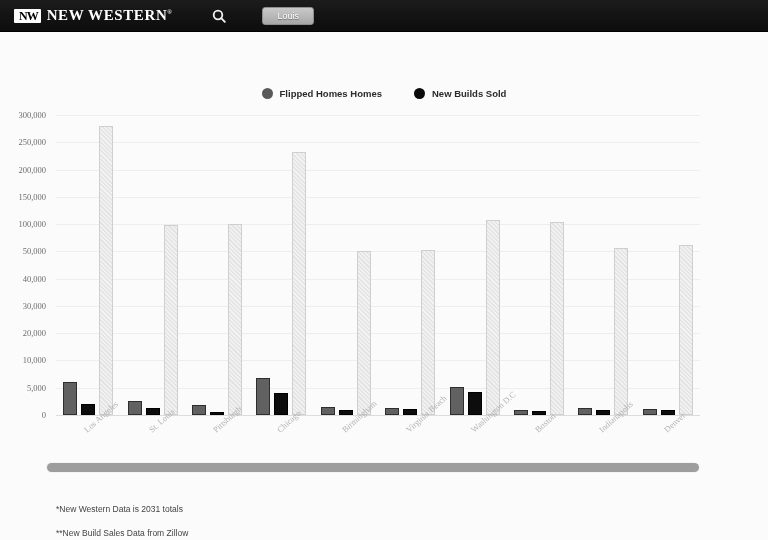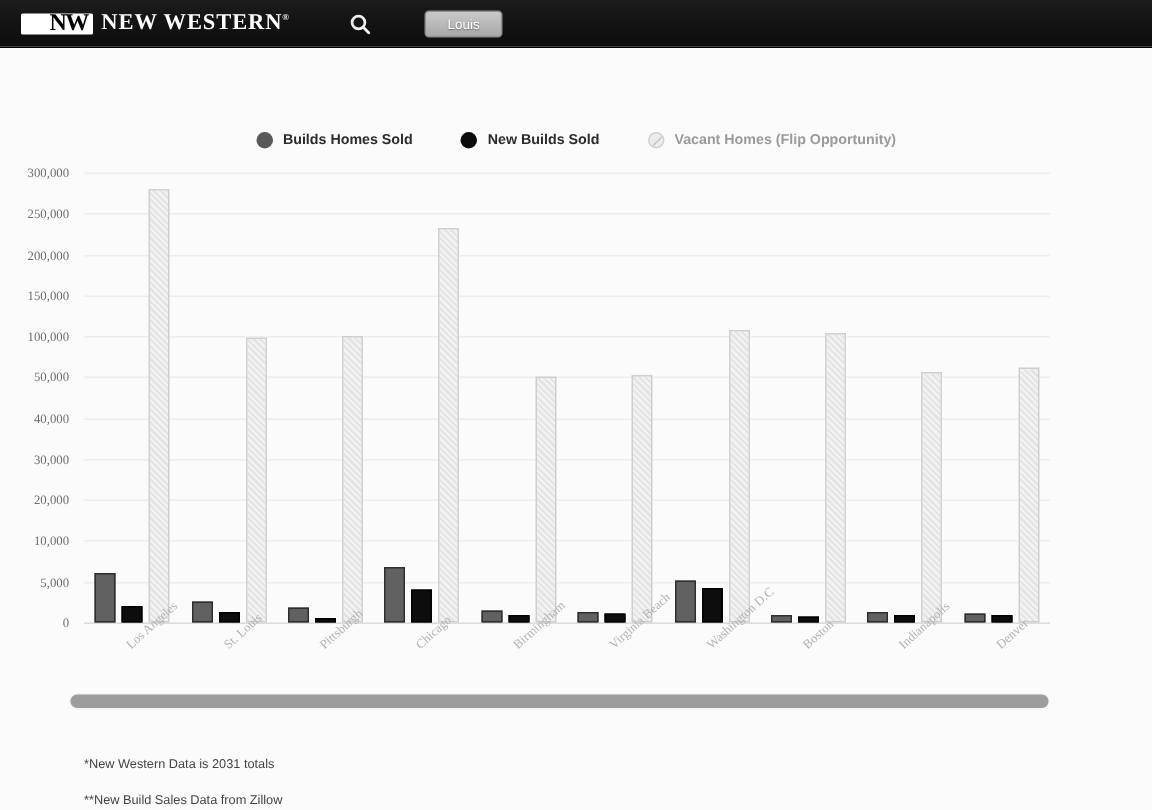--- a/index.html
+++ b/index.html
@@ -15,23 +15,23 @@
     position: absolute; left: 0; top: 0;
     width: 768px; height: 32px;
     background: linear-gradient(180deg,#1c1c1c 0%, #141414 45%, #0d0d0d 100%);
     display: flex; align-items: center;
     border-bottom: 1px solid #000;
   }
   #brand { display: flex; align-items: center; margin-left: 14px; }
   #brand-mark {
     background: #fff; color: #000;
     font-family: "Liberation Serif", serif;
-    font-weight: bold; font-size: 16px;
+    font-weight: bold; font-size: 12px;
     letter-spacing: -1px;
-    padding: 1px 3px 1px 19px;
+    padding: 1px 3px 1px 5px;
     line-height: 12px;
     margin-right: 6px;
     border-radius: 1px;
     text-align: right;
   }
   #brand-text {
     color: #fff;
     font-family: "Liberation Serif", serif;
     font-weight: bold;
     font-size: 15px;
@@ -179,29 +179,25 @@
 
   <div id="login-btn">Louis</div>
 </div>
 
 <div id="page">
 
 
   <div id="legend">
     <div class="legend-item">
       <span class="legend-swatch sw-flipped"></span>
-      <span class="legend-label">Builds Homes Sold</span>
+      <span class="legend-label">Flipped Homes Homes</span>
     </div>
     <div class="legend-item">
       <span class="legend-swatch sw-newbuilds"></span>
       <span class="legend-label">New Builds Sold</span>
-    </div>
-    <div class="legend-item">
-      <span class="legend-swatch sw-vacant"></span>
-      <span class="legend-label muted">Vacant Homes (Flip Opportunity)</span>
     </div>
   </div>
 
   <div id="plot-wrap">
     <div id="plot">
         <div class="gridline" style="top: 300px;"></div>
         <div class="ytick" style="top: 300px;">0</div>
         <div class="gridline" style="top: 272.727px;"></div>
         <div class="ytick" style="top: 272.727px;">5,000</div>
         <div class="gridline" style="top: 245.455px;"></div>

